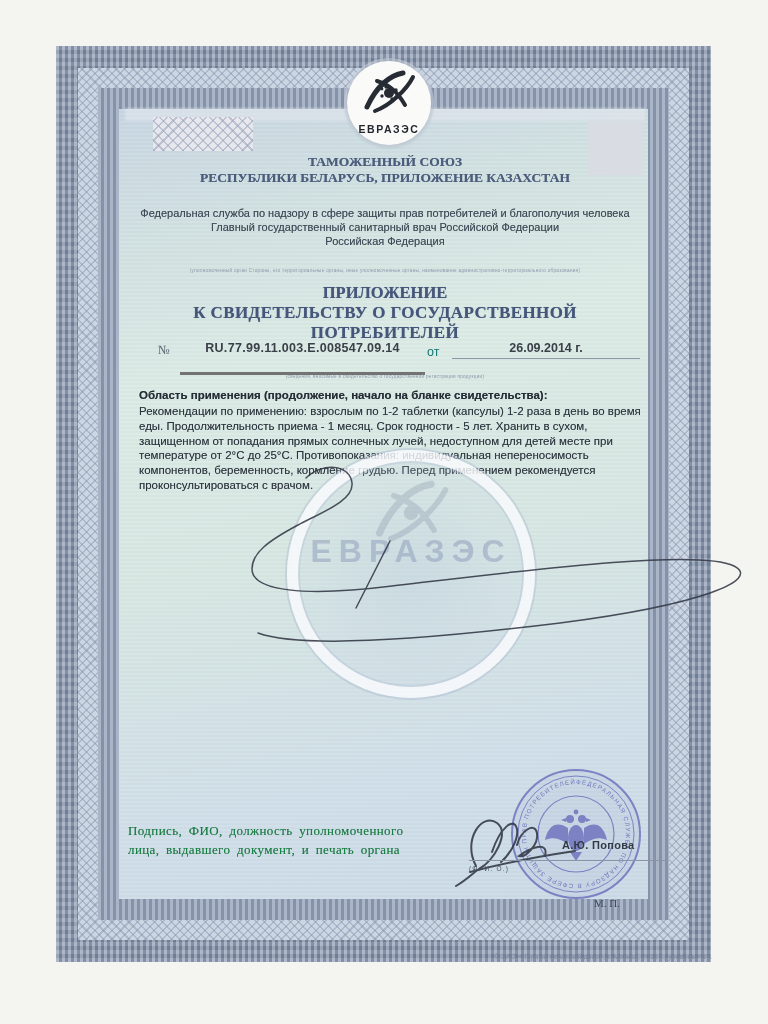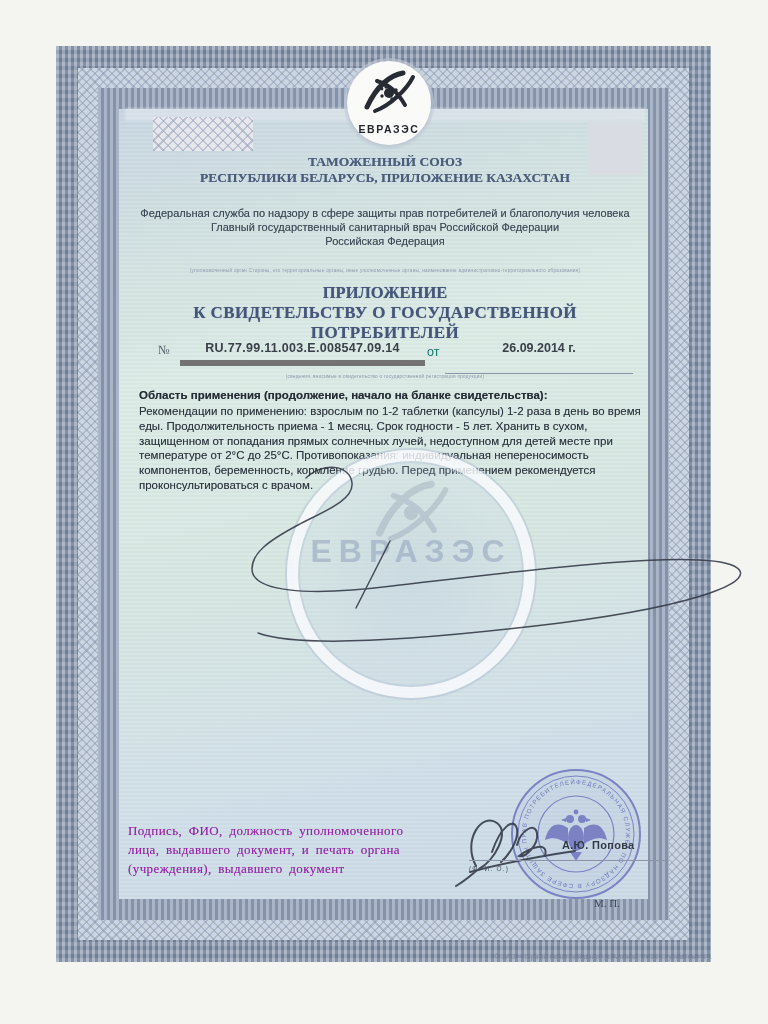--- a/index.html
+++ b/index.html
@@ -34,41 +34,41 @@
     text-shadow:0 0 .6px rgba(75,92,124,.6);}
   .hdr-sans{font-size:11px;line-height:14px;color:#3d4855;text-shadow:0 0 .5px rgba(61,72,85,.5);}
   .fineprint{position:absolute;left:125px;width:520px;text-align:center;font-size:4.6px;color:#8d97ac;
     letter-spacing:.3px;filter:blur(.35px);white-space:nowrap;overflow:hidden;}
   .title{font-family:"Liberation Serif",serif;font-weight:bold;color:#45567a;text-shadow:0 0 .7px rgba(69,86,122,.65);}
   .t1{top:283px;font-size:16.5px;}
   .t2{top:303px;font-size:17px;letter-spacing:.4px;}
   
   .numrow{position:absolute;left:125px;top:341px;width:520px;height:20px;font-size:12.5px;color:#34393f;}
   .no-label{position:absolute;left:33px;top:2px;font-family:"Liberation Serif",serif;color:#5b6470;}
-  .num-line{position:absolute;left:55px;top:0;width:245px;text-align:center;border-bottom:6px solid #737373;
-    padding-bottom:5px;letter-spacing:.3px;font-weight:bold;color:#3a4049;}
+  .num-line{position:absolute;left:55px;top:0;width:245px;text-align:center;border-bottom:3px solid #737373;
+    padding-bottom:17px;letter-spacing:.3px;font-weight:bold;color:#3a4049;}
   .ot-label{position:absolute;left:302px;top:4px;color:#0f766e;}
-  .date-line{position:absolute;left:320px;top:0;width:188px;text-align:center;border-bottom:1px solid #8d96a6;
-    padding-bottom:18px;font-weight:bold;color:#3a4049;}
+  .date-line{position:absolute;left:327px;top:0;width:188px;text-align:center;border-bottom:1px solid #8d96a6;
+    padding-bottom:3px;font-weight:bold;color:#3a4049;}
   
   .body-head{position:absolute;left:139px;top:389px;width:508px;font-size:11.5px;font-weight:bold;color:#242c35;
     text-shadow:0 0 .5px rgba(36,44,53,.55);}
   .body-par{position:absolute;left:139px;top:404px;width:506px;font-size:11.5px;line-height:14.8px;color:#2b333d;
     text-shadow:0 0 .5px rgba(43,51,61,.45);}
   
   .watermark{position:absolute;left:287px;top:450px;width:226px;height:226px;border-radius:50%;
     border:11px solid rgba(252,253,255,.78);
     background:radial-gradient(circle,rgba(188,204,224,.42) 0%,rgba(202,216,232,.22) 60%,rgba(202,216,232,.10) 100%);
     box-shadow:0 0 0 2px rgba(172,186,208,.45), inset 0 0 0 2px rgba(172,186,208,.35);}
   .wm-label{position:absolute;left:0;right:0;top:72px;text-align:center;font-size:32px;font-weight:bold;
     letter-spacing:7px;color:rgba(144,160,188,.55);font-family:"Liberation Sans",sans-serif;filter:blur(.4px);}
   .wm-bird{position:absolute;left:48px;top:6px;opacity:.20;}
   
   .foot-caption{position:absolute;left:128px;top:821px;width:314px;font-family:"Liberation Serif",serif;
-    font-size:13px;line-height:19px;color:#a21caf;text-align:justify;word-spacing:3px;letter-spacing:.4px;
+    font-size:13px;line-height:19px;color:#15803d;text-align:justify;word-spacing:3px;letter-spacing:.4px;
     text-shadow:0 0 .5px rgba(74,87,112,.5);}
   .signer-name{position:absolute;left:562px;top:839px;font-size:11px;font-weight:bold;color:#333a47;letter-spacing:.3px;}
   .sig-rule{position:absolute;left:469px;top:860px;width:198px;height:1px;background:#8b94a6;}
   .fio-caption{position:absolute;left:469px;top:865px;font-size:6.5px;color:#475162;letter-spacing:1.2px;}
   .mp-label{position:absolute;left:594px;top:869px;font-family:"Liberation Serif",serif;font-size:11px;color:#3d4758;margin-top:28px;}
   .credit{position:absolute;left:420px;top:953px;width:292px;text-align:right;font-size:6.8px;color:#7e89a0;letter-spacing:.2px;}
   .overlay-svg{position:absolute;left:0;top:0;width:768px;height:1024px;pointer-events:none;}
 </style>
 </head>
 <body>
@@ -176,21 +176,20 @@
         <path d="M492,852 C500,828 514,816 517,829 C519,841 508,856 501,862"></path>
         <path d="M517,845 C521,830 535,822 537,833 C539,845 525,858 519,856 C531,847 549,841 545,856"></path>
         <path d="M470,872 C508,862 548,855 575,851"></path>
       </g>
     </g>
   </svg>
 
   <div class="foot-caption">
     <div>Подпись, ФИО, должность уполномоченного</div>
     <div>лица, выдавшего документ, и печать органа</div>
-    <div>(учреждения), выдавшего документ</div>
   </div>
   <div class="signer-name">А.Ю. Попова</div>
   <div class="sig-rule"></div>
   <div class="fio-caption">(Ф. И. О.)</div>
   <div class="mp-label">М. П.</div>
   <div class="credit">© ЗАО «Первый печатный двор», г. Москва, 2013 г., уровень «В».</div>
 
 </div>
 
 </body></html>

